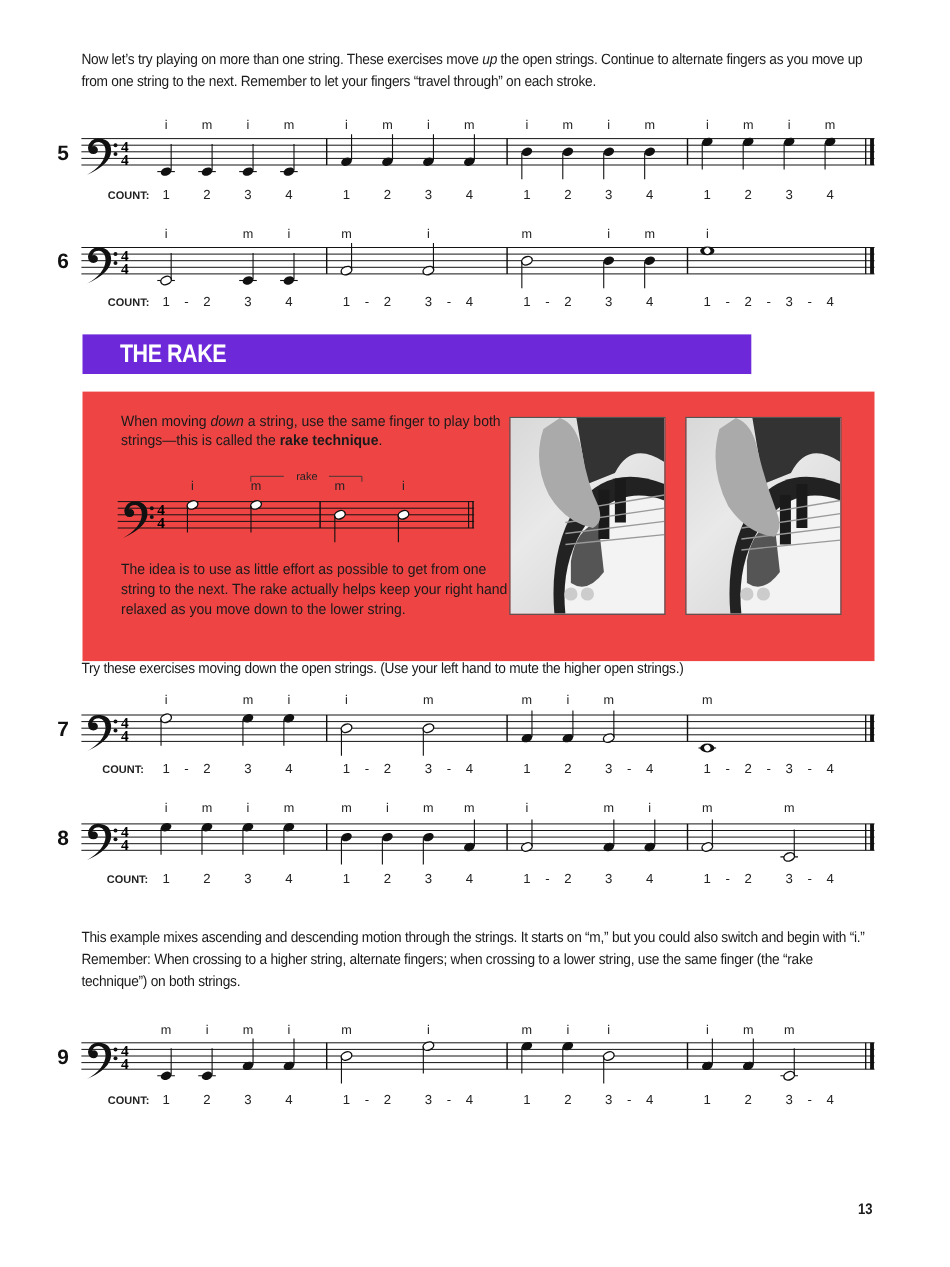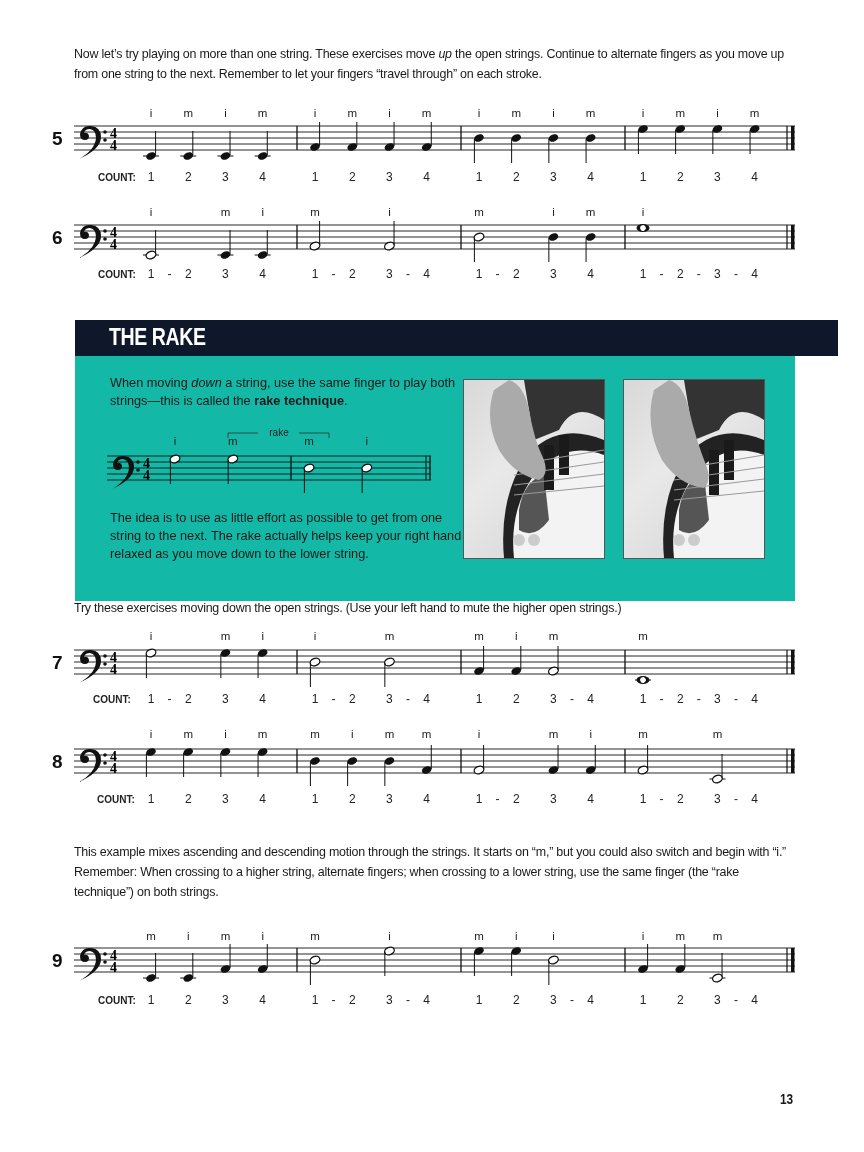--- a/index.html
+++ b/index.html
@@ -1,24 +1,24 @@
 <!DOCTYPE html>
 <html><head>
 <meta charset="utf-8">
 <style>
   html, body { margin:0; padding:0; background:#ffffff; }
   body { width:864px; height:1152px; position:relative; overflow:hidden;
          font-family: "Liberation Sans", sans-serif; color:#1a1a1a; }
   .para { position:absolute; left:74px; width:722px; font-size:13.4px; line-height:20px;
           letter-spacing:-0.25px; transform:scaleX(0.93); transform-origin:left top; width:780px; }
   .staff-svg { position:absolute; left:0; top:0; }
-  .rake-banner { position:absolute; left:75px; top:320px; width:763px; height:36px; background:#0f172a; }
+  .rake-banner { position:absolute; left:75px; top:304px; width:608px; height:36px; background:#6d28d9; }
   .rake-title { position:absolute; left:34px; top:4px; color:#fff; font-size:23px; font-weight:bold;
                 letter-spacing:-0.5px; transform:scaleX(0.85); transform-origin:left top; }
-  .rake-panel { position:absolute; left:75px; top:356px; width:720px; height:245px; background:#14b8a6; }
+  .rake-panel { position:absolute; left:75px; top:356px; width:720px; height:245px; background:#ef4444; }
   .rake-text { position:absolute; left:35px; width:360px; font-size:13.4px; line-height:18px;
                transform:scaleX(0.95); transform-origin:left top; width:380px; }
   .photo { position:absolute; top:23px; width:140px; height:178px; border:1px solid #555;
            background:linear-gradient(135deg,#d8d8d8 0%,#e9e9e9 40%,#cfcfcf 100%); overflow:hidden; }
   .page-num { position:absolute; left:780px; top:1091px; font-size:14px; font-weight:bold;
               transform:scaleX(0.85); transform-origin:left top; }
 </style>
 </head>
 <body>
 

